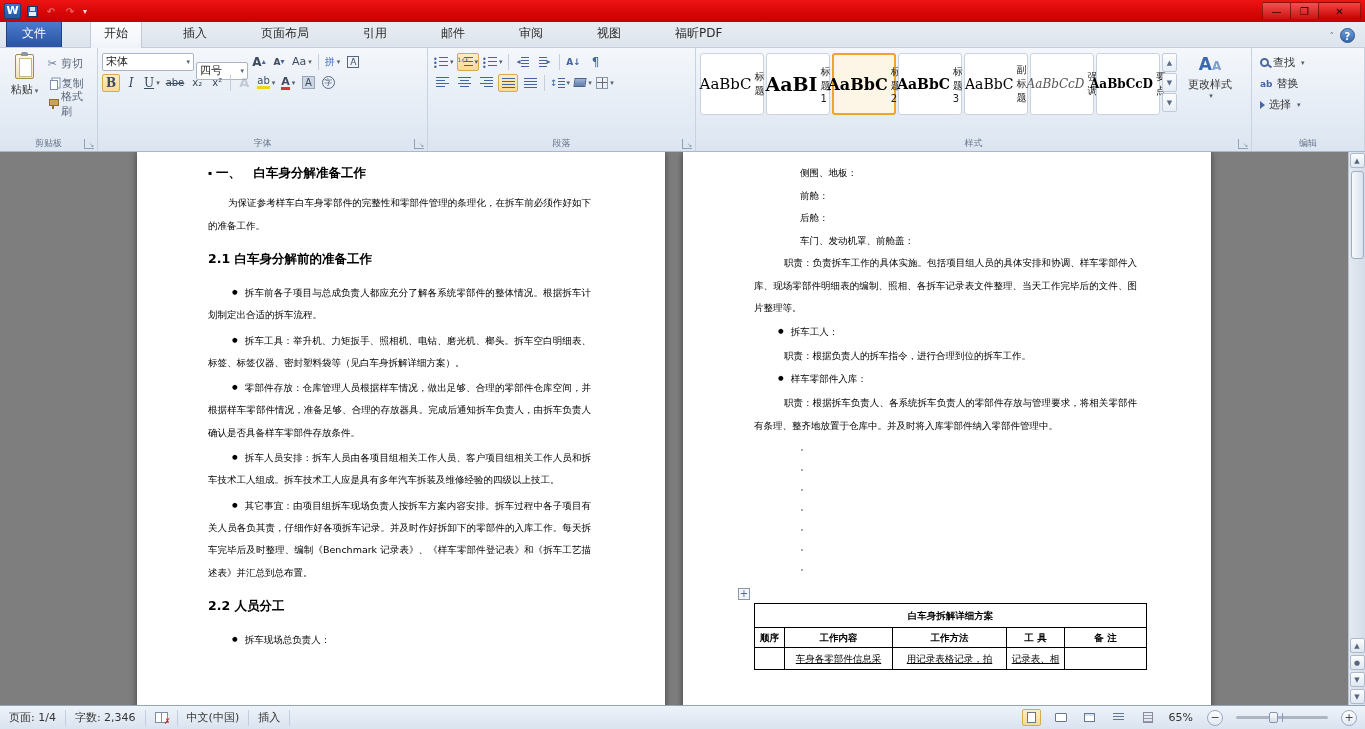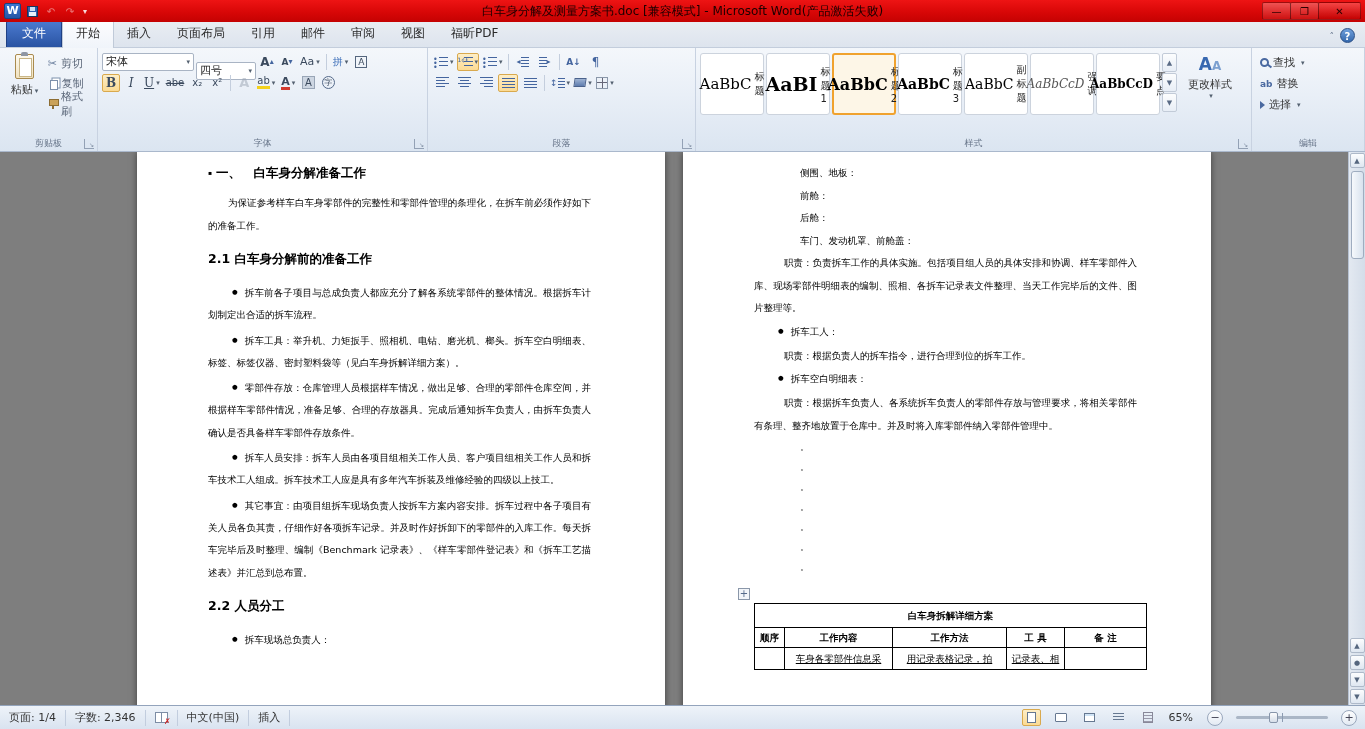--- a/index.html
+++ b/index.html
@@ -30,21 +30,21 @@
     border:1px solid rgba(90,0,0,.55); border-radius:2px; color:#2a0000; font-size:10px; margin-left:-1px; }
   .win-btn.close { width:43px; background:linear-gradient(rgba(255,120,120,.5),rgba(180,0,0,.3)); }
 
   
   .tabrow { position:absolute; top:22px; left:0; width:100%; height:26px;
     background:linear-gradient(#e9edf2,#dde4ee); border-bottom:1px solid #c3cddc;
     display:flex; align-items:flex-end; z-index:40; }
   .tab-file { margin-left:6px; padding:4px 15px 5px; font-size:12px; color:#fff;
     background:linear-gradient(#4b7bd0,#2a54a3); border-radius:3px 3px 0 0;
     border:1px solid #1f4084; border-bottom:none; }
-  .tab { padding:5px 13px 5px; font-size:12px; color:#2a2a2a; }
+  .tab { padding:5px 13px 5px; font-size:12px; color:#2a2a2a;margin-left:28px; }
   .tab.active { background:linear-gradient(#fdfdfe,#f0f4fa); border:1px solid #c0cad8;
     border-bottom:none; border-radius:2px 2px 0 0; margin-bottom:-1px; padding-bottom:6px; }
   .tabrow-right { margin-left:auto; display:flex; align-items:center; gap:6px; padding:0 10px 4px; }
   .rib-collapse { font-size:9px; color:#5a6b85; }
   .help-btn { width:15px; height:15px; border-radius:50%; background:linear-gradient(#6fa0dc,#3568ad);
     color:#fff; font-size:10px; font-weight:bold; text-align:center; line-height:15px;
     border:1px solid #2a4f86; }
 
   
   .ribbon { position:absolute; top:48px; left:0; width:100%; height:104px;
@@ -76,21 +76,21 @@
   .icon-brush { width:10px; height:10px; position:relative; }
   .icon-brush::before { content:""; position:absolute; left:1px; top:0; width:8px; height:5px; background:#caa25a; border:1px solid #8d6d33; }
   .icon-brush::after { content:""; position:absolute; left:4px; top:6px; width:2px; height:4px; background:#8d6d33; }
 
   
   .g-font { width:330px; }
   .f-row { display:flex; align-items:center; gap:2px; height:21px; }
   .combo { height:18px; background:#fff; border:1px solid #a9b4c4; border-radius:2px;
     font-size:11px; color:#222; display:flex; align-items:center; padding:0 3px; justify-content:space-between; }
   .combo-name { width:92px; }
-  .combo-size { width:60px;margin-top:18px; }
+  .combo-size { width:52px;margin-top:18px; }
   .fbtn { min-width:18px; height:18px; font-size:11px; padding:0 1px; }
   .fbtn .big-a { font-size:12px; font-weight:bold; }
   .fbtn .sm-a { font-size:9px; font-weight:bold; }
   .serifB { font-family:"DejaVu Serif","Liberation Serif",serif; font-weight:bold; font-size:12px; }
   .serifI { font-family:"DejaVu Serif","Liberation Serif",serif; font-style:italic; font-size:12px; }
   .serifU { font-family:"DejaVu Serif","Liberation Serif",serif; text-decoration:underline; font-size:12px; }
   .strike { text-decoration:line-through; font-size:10px; }
   .subsup { font-size:10px; }
   .gray-a { color:#9aa4b2; font-weight:bold; font-size:13px; }
   .hi-ab { font-size:10px; border-bottom:3px solid #f3d11d; line-height:10px; }
@@ -224,21 +224,20 @@
 <div class="titlebar">
   <div class="qat">
     <div class="word-logo">W</div>
     <div class="qat-btn">
         <span class="icon-save"></span>
       </div>
     <div class="qat-btn disabled">↶</div>
     <div class="qat-btn disabled">↷</div>
     <div class="qat-dd">▾</div>
   </div>
-  <div class="tb-title">白车身分解及测量方案书.doc [兼容模式] - Microsoft Word(产品激活失败)</div>
   <div class="win-controls">
     <div class="win-btn">—</div>
     <div class="win-btn">❐</div>
     <div class="win-btn close">✕</div>
   </div>
 </div>
 
 <div class="tabrow">
   <div class="tab-file">文件</div>
   <div class="tab active">开始</div>
@@ -489,21 +488,21 @@
 
   <div class="page page-r">
     <div class="pg">
       <div class="ind">侧围、地板：</div>
       <div class="ind">前舱：</div>
       <div class="ind">后舱：</div>
       <div class="ind">车门、发动机罩、前舱盖：</div>
       <div class="duty">职责：负责拆车工作的具体实施。包括项目组人员的具体安排和协调、样车零部件入库、现场零部件明细表的编制、照相、各拆车记录表文件整理、当天工作完毕后的文件、图片整理等。</div>
       <div class="bullet">拆车工人：</div>
       <div class="duty">职责：根据负责人的拆车指令，进行合理到位的拆车工作。</div>
-      <div class="bullet">拆车空白明细表：</div>
+      <div class="bullet">样车零部件入库：</div>
       <div class="duty">职责：根据拆车负责人、各系统拆车负责人的零部件存放与管理要求，将相关零部件有条理、整齐地放置于仓库中。并及时将入库零部件纳入零部件管理中。</div>
       <div class="dotline">。</div>
       <div class="dotline">。</div>
       <div class="dotline">。</div>
       <div class="dotline">。</div>
       <div class="dotline">。</div>
       <div class="dotline">。</div>
       <div class="dotline">。</div>
 
       <div class="tbl-wrap">

